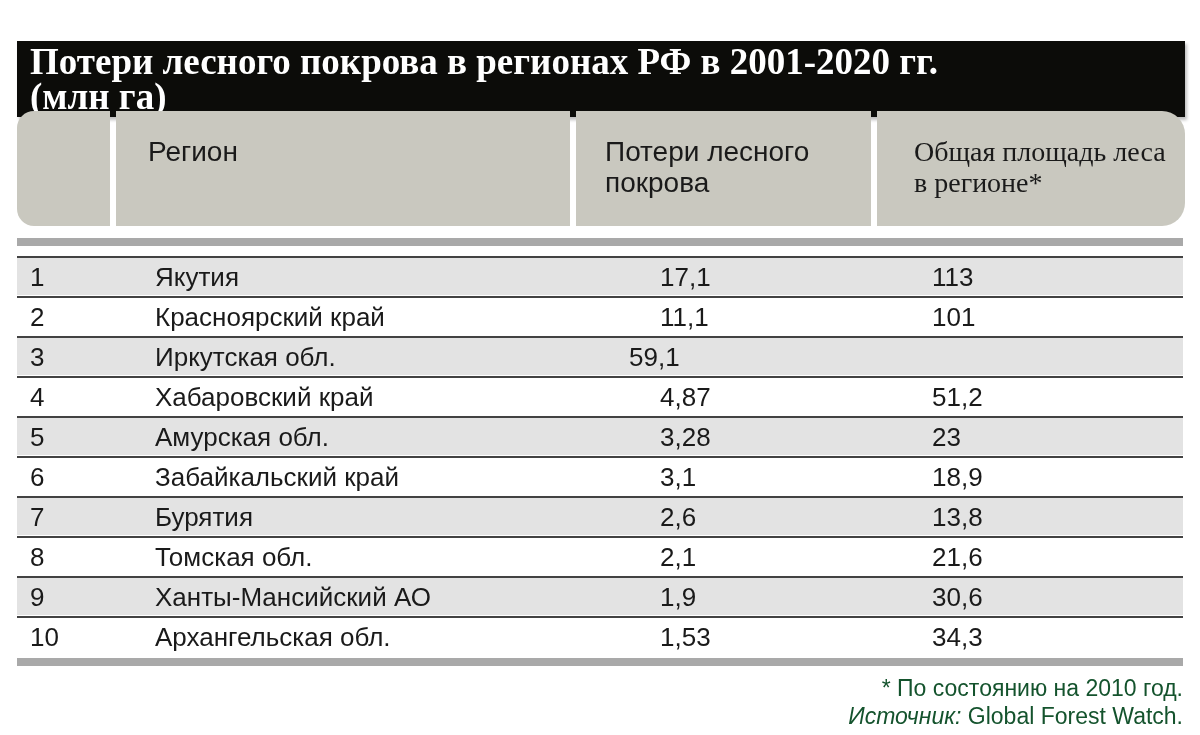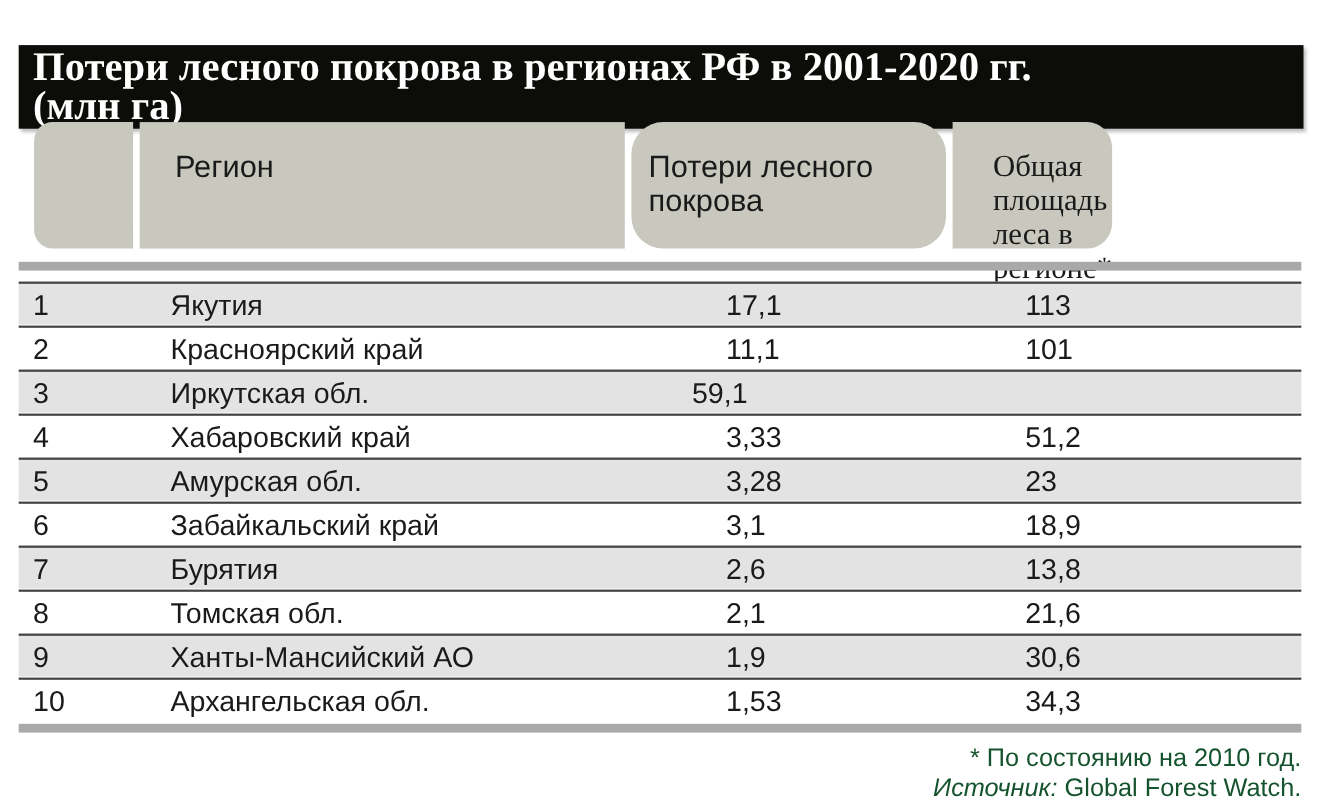--- a/index.html
+++ b/index.html
@@ -25,36 +25,36 @@
     font-weight: 700;
     font-size: 37px;
     line-height: 35px;
     padding: 3px 12px 0 13px;
     box-shadow: 2px 3px 3px rgba(0,0,0,0.25);
   }
 
   
   .header-band {
     position: absolute;
-    left: 31px; top: 111px;
-    width: 980px; height: 115px;
+    left: 17px; top: 111px;
+    width: 1168px; height: 115px;
     display: flex;
     gap: 6px;
   }
   .hcell {
     background: #c9c8bf;
     height: 100%;
     font-size: 28px;
     line-height: 31px;
     padding-top: 25px;
     color: #1a1a1a;
   }
   .hcell.rank  { width: 93px;  border-radius: 17px 0 0 17px; }
   .hcell.region{ width: 454px; padding-left: 32px; }
-  .hcell.loss  { width: 295px; padding-left: 16px; border-radius: 29px; }
+  .hcell.loss  { width: 295px; padding-left: 29px; }
   .hcell.area  { flex: 1;      padding-left: 37px; border-radius: 0 23px 23px 0; font-family: Liberation Serif, serif; }
 
   
   .bar {
     position: absolute;
     left: 17px;
     width: 1166px; height: 8px;
     background: #a9a9a9;
   }
   .bar.top-bar    { top: 238px; }
@@ -126,21 +126,21 @@
       <div class="cell area">101</div>
     </div>
       <div class="row odd">
       <div class="cell rank">3</div>
       <div class="cell region">Иркутская обл.</div>
       <div class="cell area">59,1</div>
     </div>
       <div class="row">
       <div class="cell rank">4</div>
       <div class="cell region">Хабаровский край</div>
-      <div class="cell loss">3,33</div>
+      <div class="cell loss">4,87</div>
       <div class="cell area">51,2</div>
     </div>
       <div class="row odd">
       <div class="cell rank">5</div>
       <div class="cell region">Амурская обл.</div>
       <div class="cell loss">3,28</div>
       <div class="cell area">23</div>
     </div>
       <div class="row">
       <div class="cell rank">6</div>

